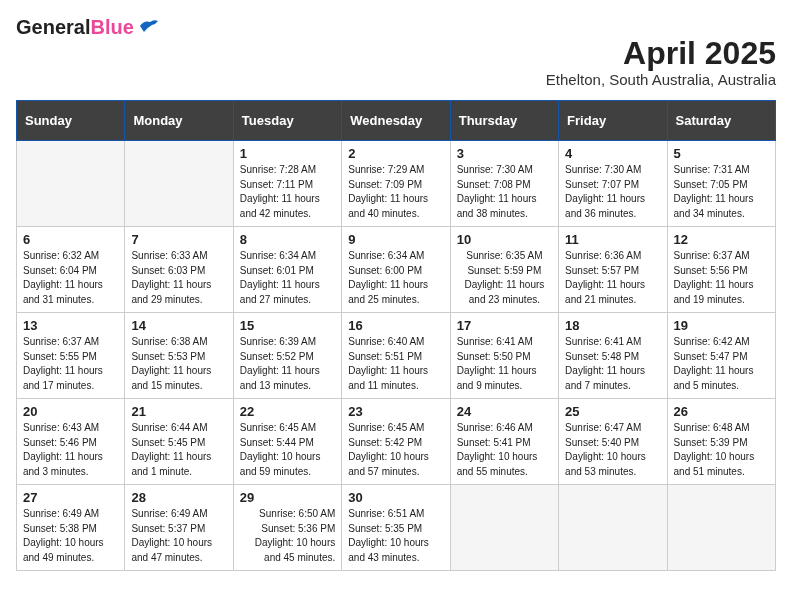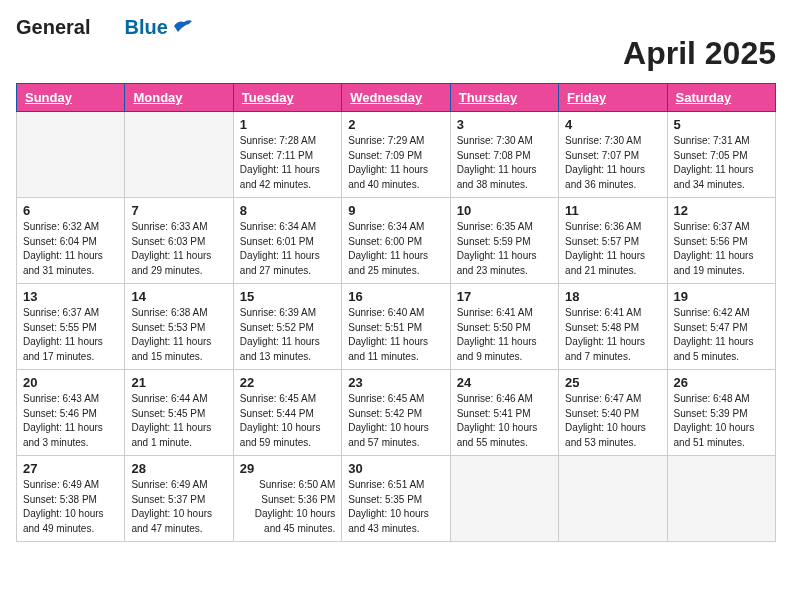--- a/index.html
+++ b/index.html
@@ -34,28 +34,27 @@
     .location {
       font-size: 15px;
       color: #333;
     }
     .calendar {
       width: 100%;
       border-collapse: collapse;
       border: 1px solid #ccc;
     }
     .calendar th {
-      background-color: #ec4899;
+      background-color: #404040;
       color: #fff;
       font-size: 13px;
       font-weight: bold;
       text-align: left;
-      padding: 6px 8px;
+      padding: 12px 8px;
       border: 1px solid #1256a8;
-      text-decoration: underline;
     }
     .calendar td {
       vertical-align: top;
       border: 1px solid #ccc;
       padding: 5px 6px;
       width: 108px;
       min-height: 80px;
       font-size: 10.5px;
       color: #222;
       background: #fff;
@@ -78,23 +77,22 @@
       display: flex;
       align-items: center;
       gap: 2px;
     }
     .logo-main {
       font-size: 20px;
       font-weight: bold;
       color: #222;
     }
     .logo-blue-part {
-      color: #0369a1;
-      font-weight: bold;
-      padding-left: 34px;
+      color: #ec4899;
+      font-weight: bold;
     }
     .logo-icon {
       display: inline-block;
       margin-left: 2px;
     }
   </style>
 </head>
 <body>
 
 <div class="header">
@@ -105,20 +103,21 @@
       </span>
       <span class="logo-icon">
         <svg width="22" height="16" viewBox="0 0 22 16">
           <path d="M2,8 Q6,2 12,4 Q16,1 20,3 Q18,6 14,7 Q10,9 6,14 Q4,11 2,8Z" fill="#1565C0"></path>
         </svg>
       </span>
     </div>
   </div>
   <div class="title-block">
     <div class="month-year">April 2025</div>
+    <div class="location">Ethelton, South Australia, Australia</div>
   </div>
 </div>
 
 <table class="calendar">
   <thead>
     <tr>
     <th>Sunday</th>
         <th>Monday</th>
         <th>Tuesday</th>
         <th>Wednesday</th>
@@ -182,21 +181,21 @@
 Daylight: 11 hours and 27 minutes.</div>
         </td>
         <td>
           <span class="day-num">9</span>
           <div class="day-info" style="white-space: pre-line;">Sunrise: 6:34 AM
 Sunset: 6:00 PM
 Daylight: 11 hours and 25 minutes.</div>
         </td>
         <td>
           <span class="day-num">10</span>
-          <div class="day-info" style="white-space: pre-line;">Sunrise: 6:35 AM
+          <div class="day-info" style="white-space: pre-line; text-align: center;">Sunrise: 6:35 AM
 Sunset: 5:59 PM
 Daylight: 11 hours and 23 minutes.</div>
         </td>
         <td>
           <span class="day-num">11</span>
           <div class="day-info" style="white-space: pre-line;">Sunrise: 6:36 AM
 Sunset: 5:57 PM
 Daylight: 11 hours and 21 minutes.</div>
         </td>
         <td>

